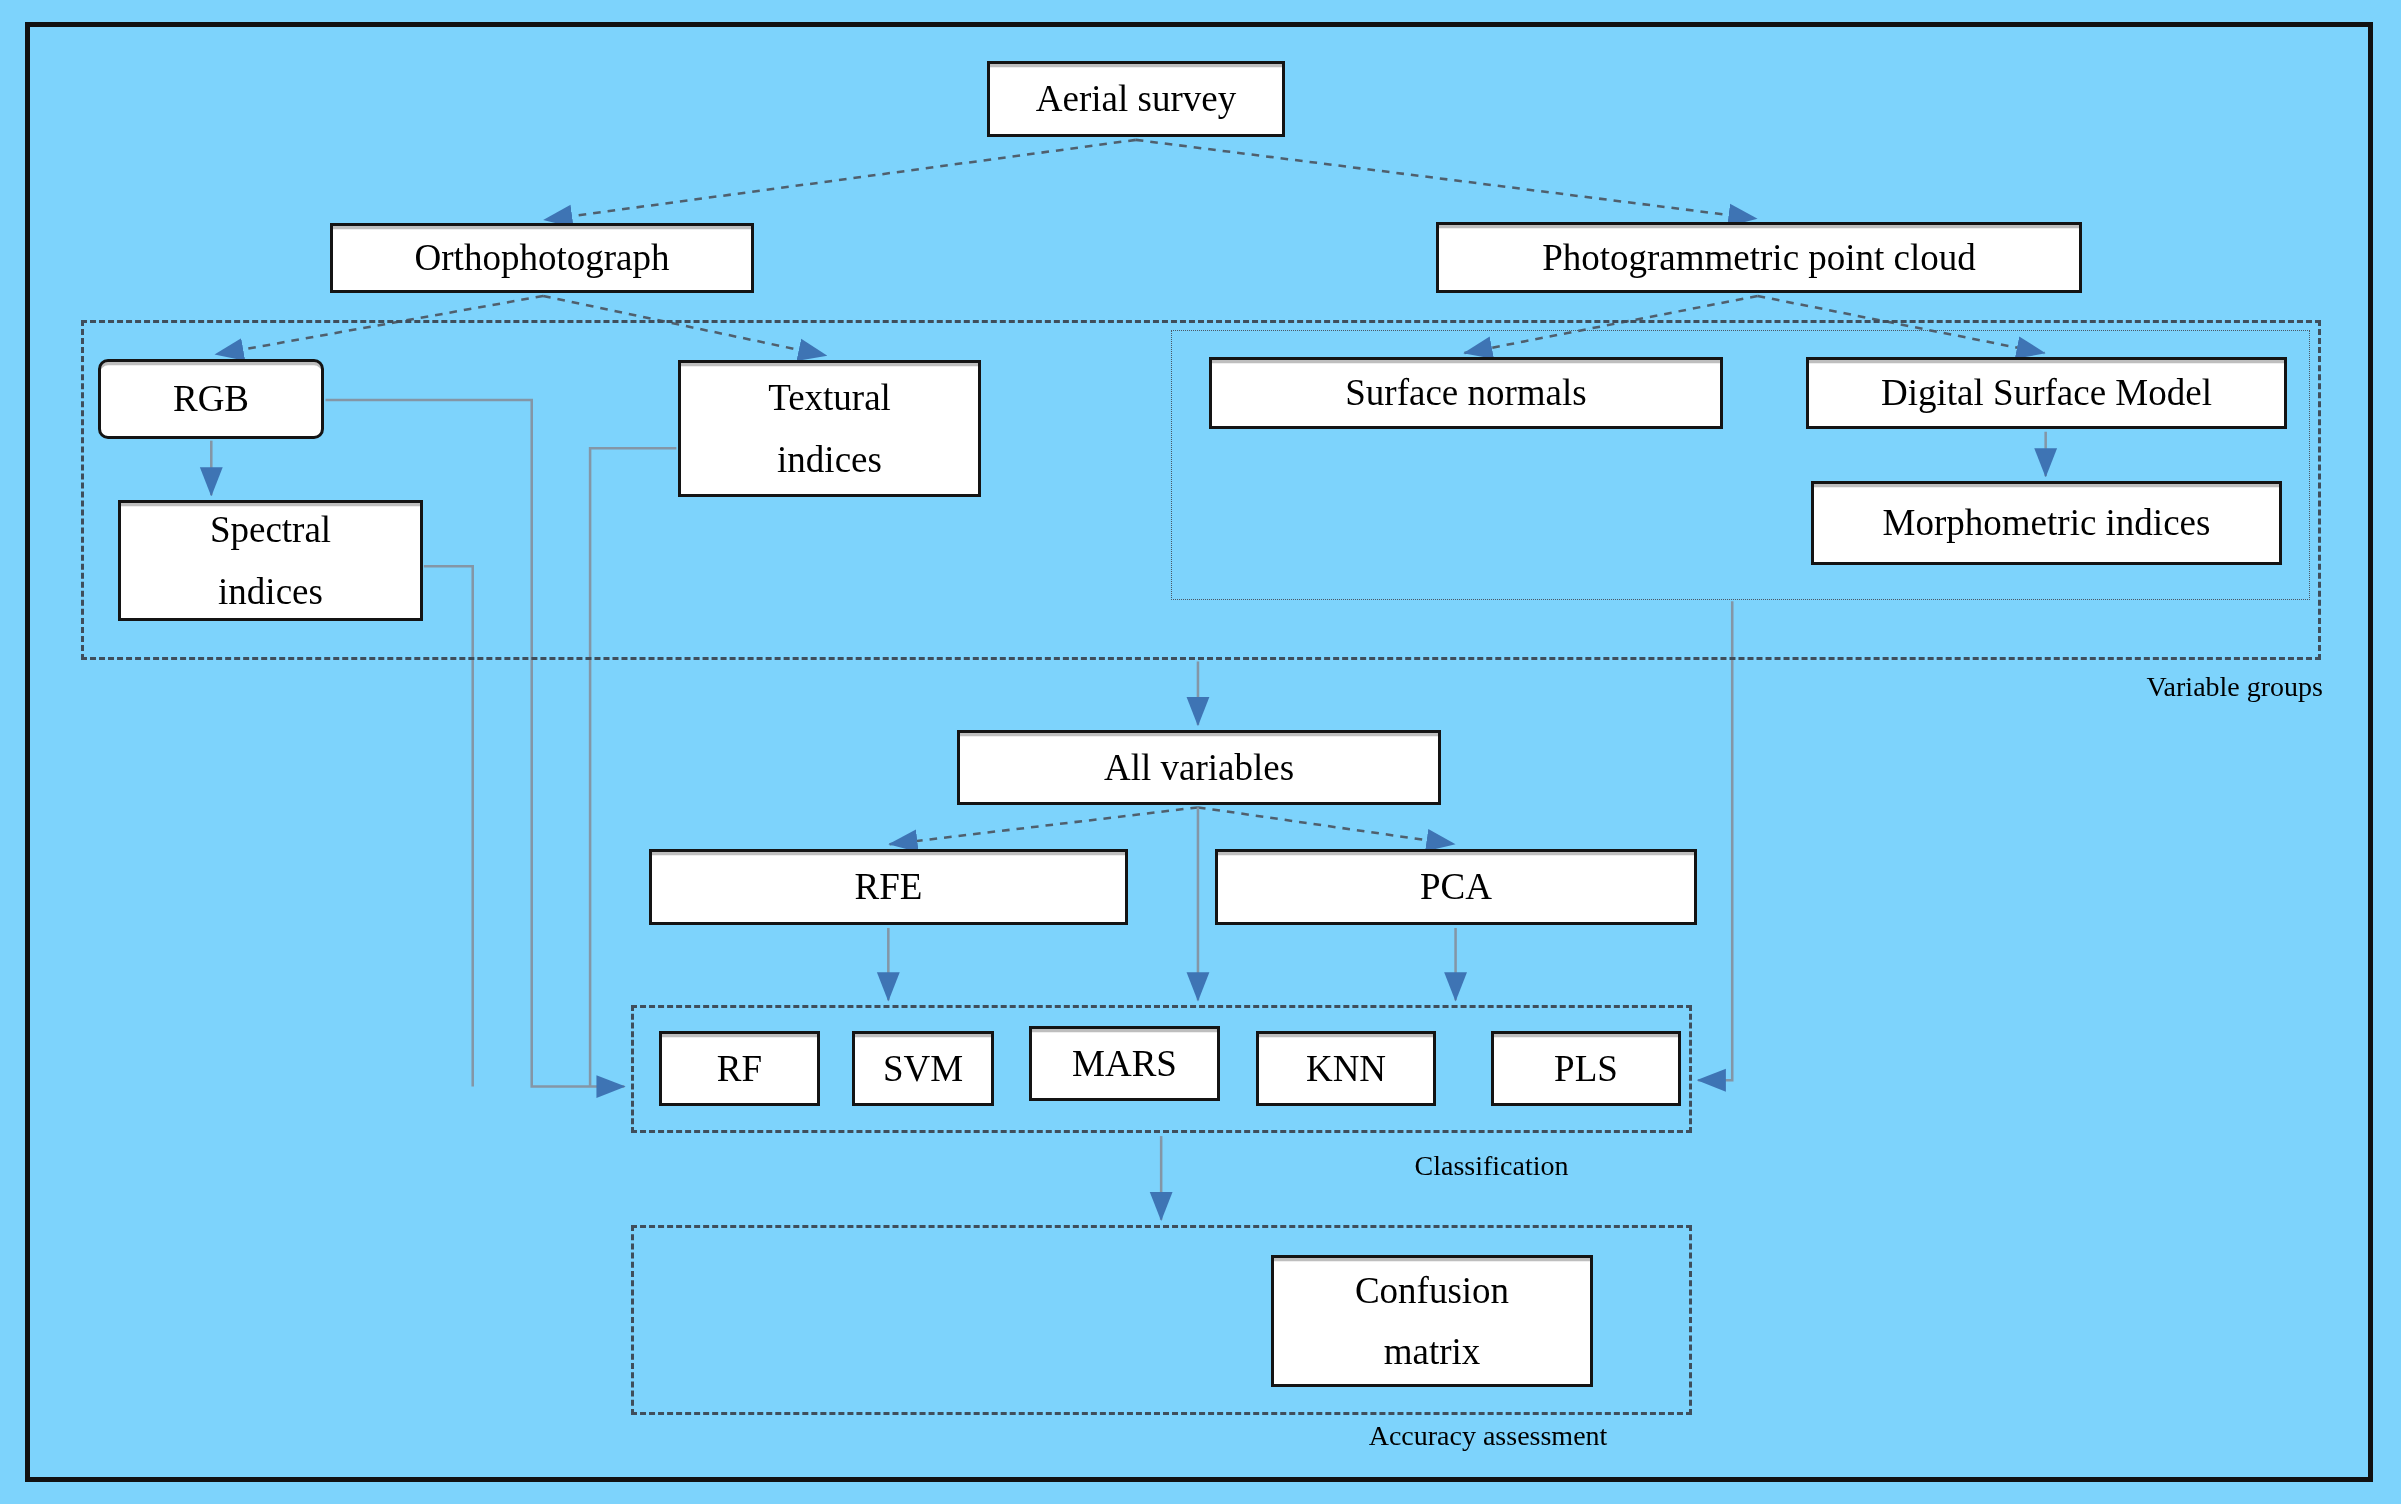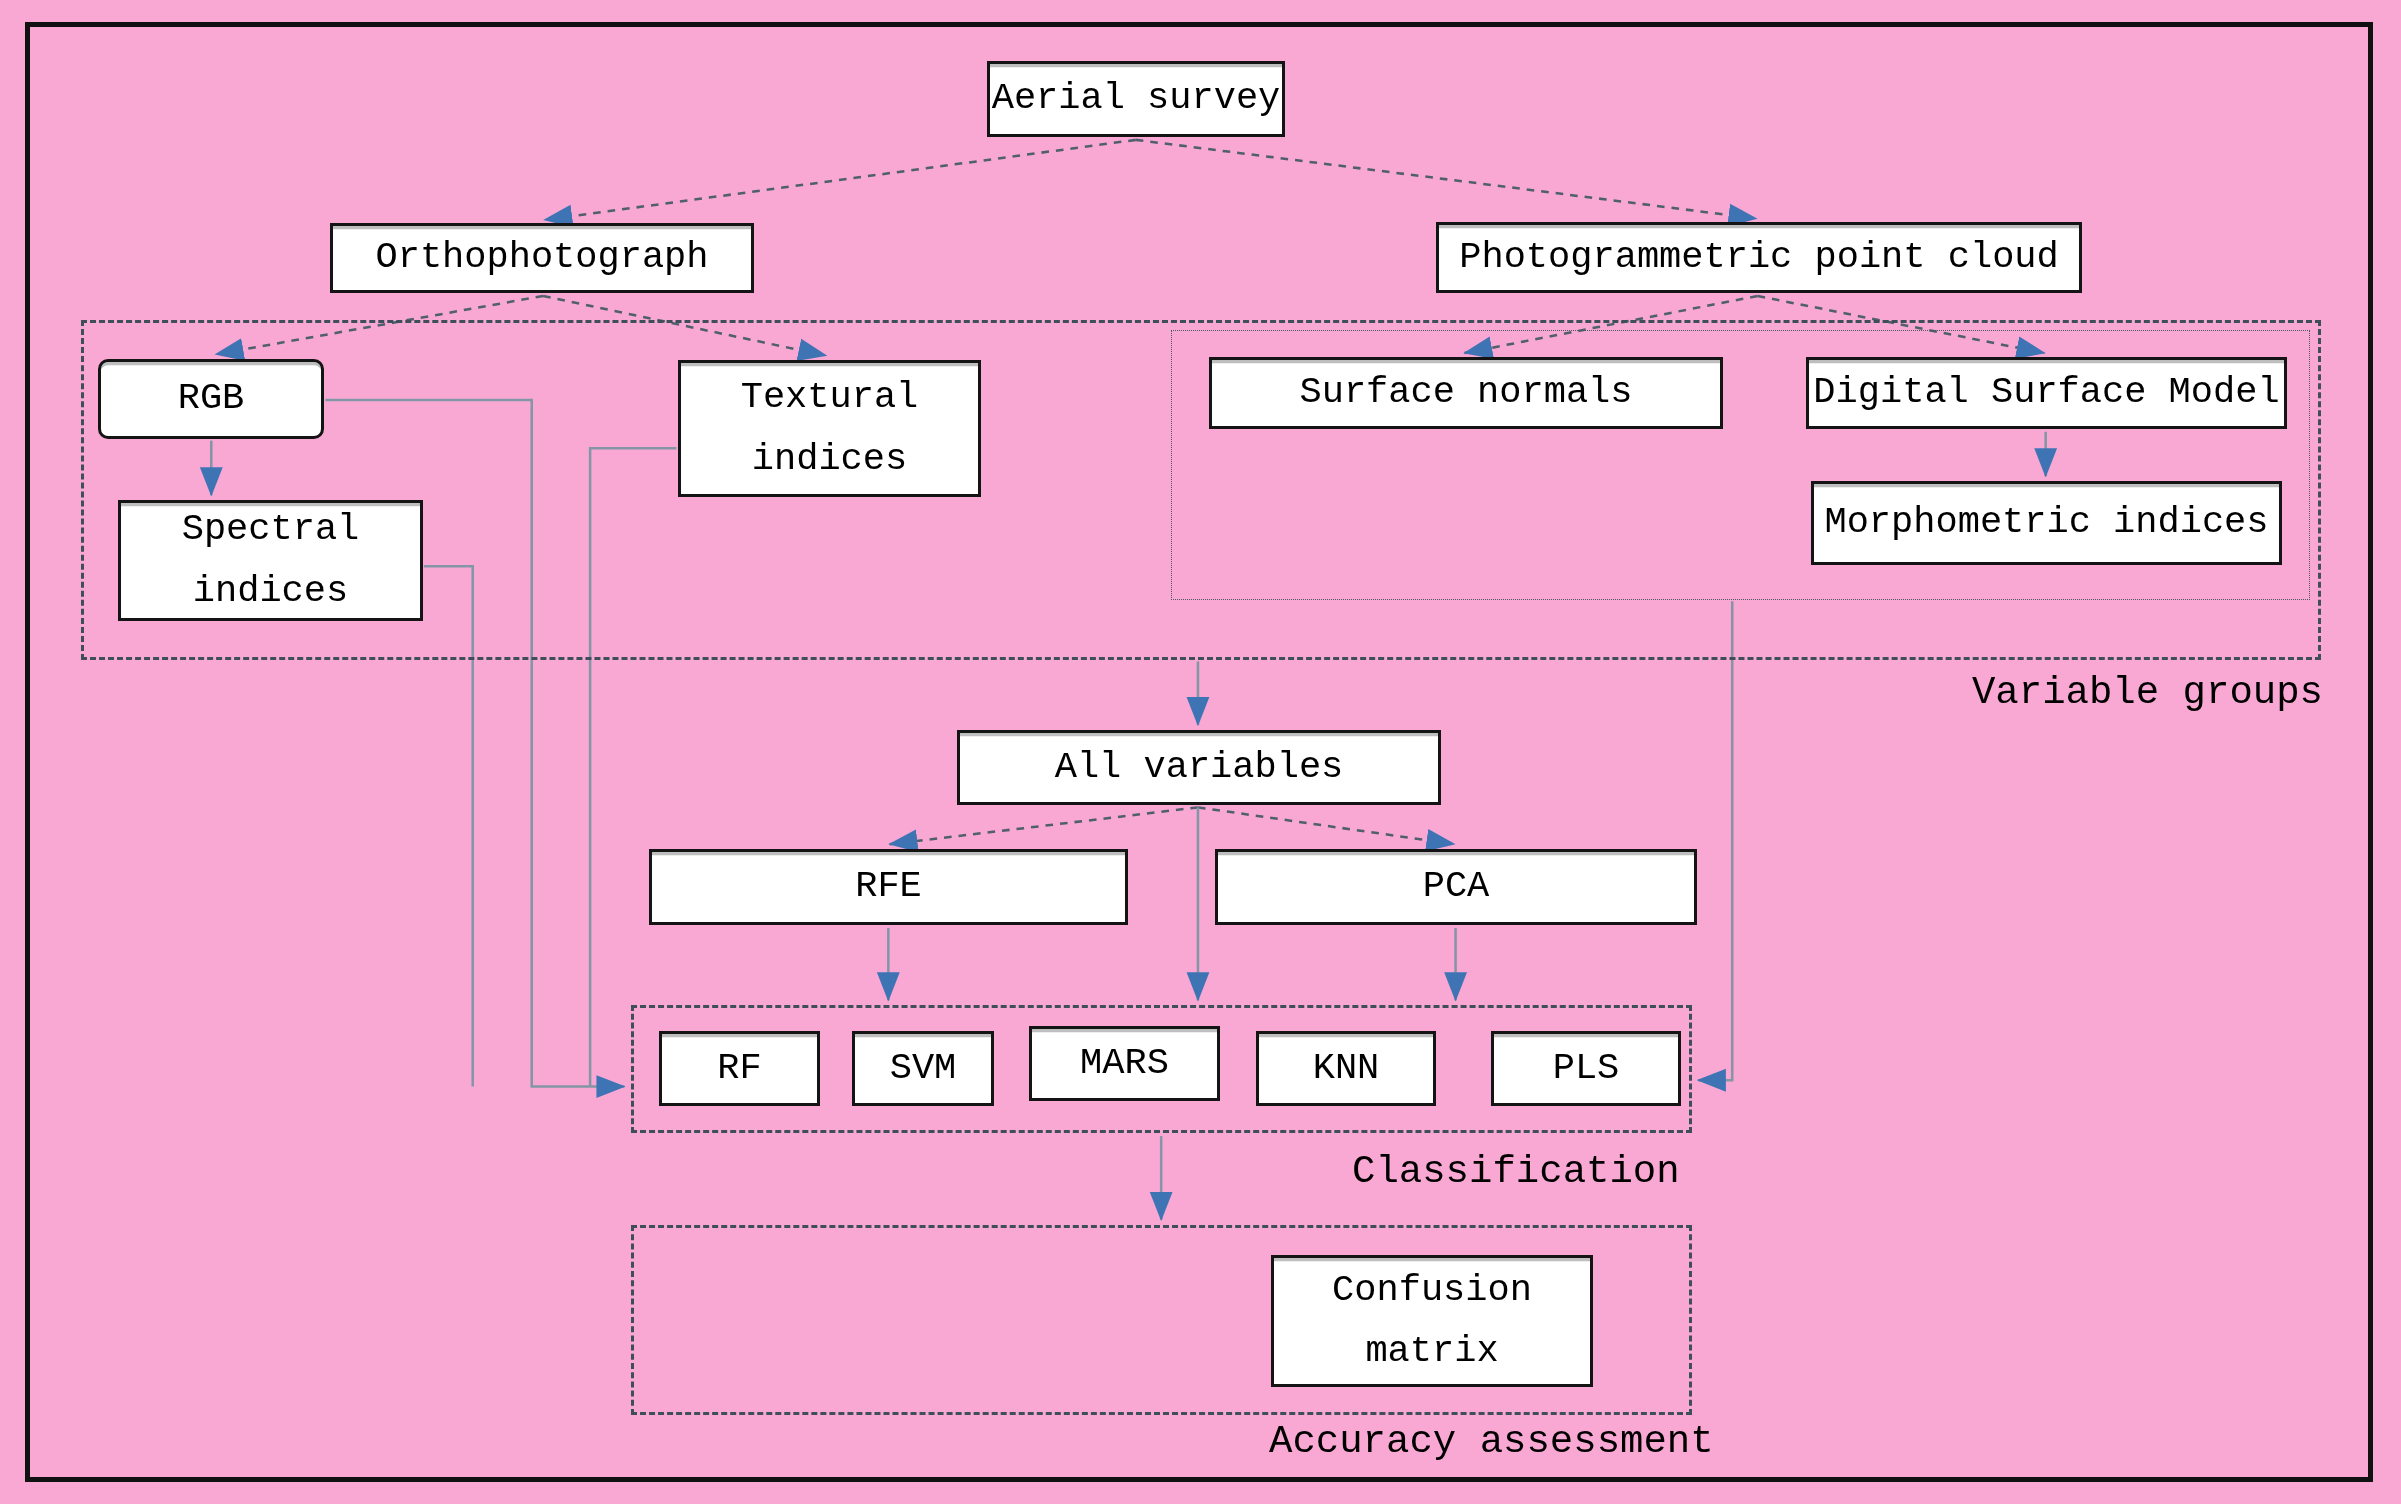--- a/index.html
+++ b/index.html
@@ -1,39 +1,39 @@
 <!DOCTYPE html>
 <html style="font-size:10.2px"><head>
 <meta charset="utf-8">
 <title>Diagram</title>
 <style>
   html,body{margin:0;padding:0;background:#ffffff;}
   .stage{
-    position:relative;width:2401px;height:1505px;background:#f9a8d4;
-    font-family:Liberation Mono, monospace;color:#000;
+    position:relative;width:2401px;height:1505px;background:#7dd3fc;
+    font-family:Liberation Serif, serif;color:#000;
     overflow:hidden;
   }
   .frame{
     position:absolute;left:25.4px;top:21.6px;width:2348px;height:1460px;
     border:5.7px solid #111;box-sizing:border-box;background:transparent;
   }
   svg.wires{position:absolute;left:0;top:0;width:2401px;height:1505px;}
   .wire{stroke:#8496A6;stroke-width:4;fill:none;}
   .dashwire{stroke:#4F5F6D;stroke-width:4;fill:none;stroke-dasharray:12 11;}
   .node{
     position:absolute;display:flex;align-items:center;justify-content:center;
     text-align:center;background:#fff;border:3.2px solid #141414;box-sizing:border-box;
     font-size:37px;line-height:1.65;
     box-shadow: inset 0 3.8px 0 -0.6px rgba(110,110,110,.45);
     z-index:3;
   }
   .group{position:absolute;box-sizing:border-box;z-index:1;}
   .g-dash{border:3.2px dashed #3F4E5B;}
   .g-dot{border:1.9px dotted #4A5866;}
-  .glabel{position:absolute;font-size:39px;color:#000;z-index:2;white-space:nowrap;}
+  .glabel{position:absolute;font-size:28px;color:#000;z-index:2;white-space:nowrap;}
 
   
   #n-aerial   {left:987px;top:61px;  width:298px; height:76px;}
   #n-ortho    {left:330px; top:223px; width:424px; height:70px;}
   #n-ppc      {left:1436px;top:222px; width:646px;height:71px;}
   #n-rgb      {left:98px; top:359px; width:226px; height:80px;border-radius:10px;}
   #n-spectral {left:118px; top:500px; width:305px; height:121px;padding:0 51px;}
   #n-textural {left:678px;top:360px; width:303px; height:137px;padding:0 51px;}
   #n-surfnorm {left:1209px;top:357px; width:514px; height:72px;}
   #n-dsm      {left:1806px;top:357px; width:481px; height:72px;}

